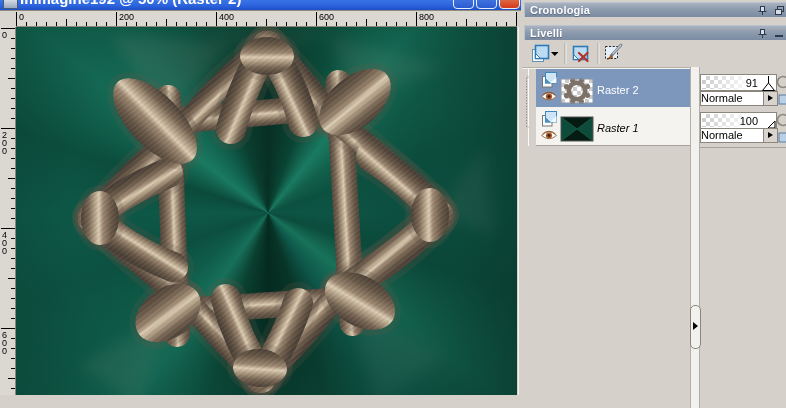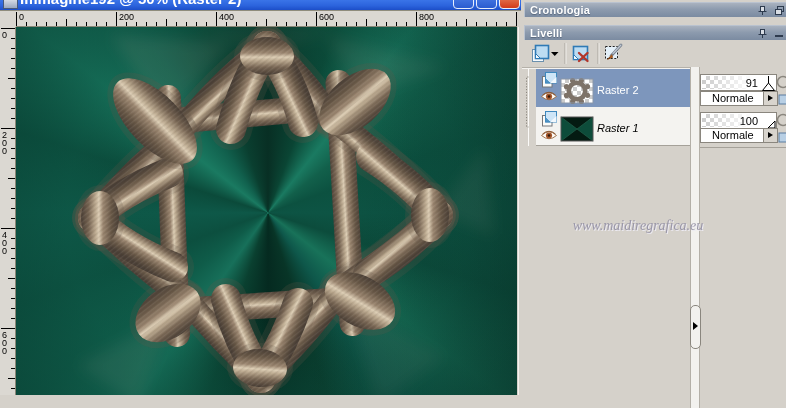--- a/index.html
+++ b/index.html
@@ -35,21 +35,21 @@
   .capic{position:absolute;top:3px;}
   #ltoolbar{left:3px;top:40px;width:262px;height:27px;}
   #rows{left:15px;top:69px;width:154px;height:77px;}
   #row2{position:absolute;left:0;top:0;width:154px;height:38px;background:#7d96bc;}
   #row1{position:absolute;left:0;top:38px;width:154px;height:38px;background:#f4f3f0;}
   #rowsep{position:absolute;left:0;top:76px;width:154px;height:1px;background:#a5a199;}
   #rowridge{left:7px;top:69px;width:1px;height:77px;background:#fbfaf8;}
   .lname{position:absolute;font-size:11px;}
   #rcol{left:177px;top:68px;width:88px;height:80px;}
   .blbox{position:absolute;left:2px;width:76px;height:13px;background:#fff;border:1px solid #8a867e;}
-  .blbox .txt{position:absolute;left:11px;top:0px;font-size:11px;color:#000;}
+  .blbox .txt{position:absolute;left:0;top:0px;font-size:11px;color:#000;}
   .blbox .arr{position:absolute;right:0;top:0;width:13px;height:13px;background:#d8d4cd;border-left:1px solid #8a867e;}
   .blbox .arr:after{content:"";position:absolute;left:4px;top:3px;border-left:5px solid #000;border-top:3.5px solid transparent;border-bottom:3.5px solid transparent;}
   #rcolsep{position:absolute;left:177px;top:147px;width:88px;height:1px;background:#a5a199;}
   #splitter{left:169px;top:67px;width:8px;height:341px;background:#f2f1ee;border-left:1px solid #b3afa7;border-right:1px solid #b3afa7;}
   #pill{position:absolute;left:-1.5px;top:238px;width:9px;height:42px;background:#f2f1ee;border:1px solid #8a867e;border-radius:5px;}
   #pill:after{content:"";position:absolute;left:2px;top:16px;border-left:5px solid #000;border-top:4.5px solid transparent;border-bottom:4.5px solid transparent;}
   #wm1{left:58px;top:198px;width:130px;text-align:center;font-family:"Liberation Serif",serif;font-size:23px;color:#a5a2b2;text-shadow:1px 1px 0 #eceaf2;}
   #wm2{left:24px;top:218px;width:186px;text-align:center;font-family:"Liberation Serif",serif;font-style:italic;font-size:14px;color:#9a97a9;text-shadow:1px 1px 0 #eceaf2;}
   .cutic{position:absolute;}
 </style></head><body>
@@ -818,15 +818,14 @@
 
     <svg class="cutic" style="left:256px;top:74px;" width="9" height="70">
       <circle cx="6" cy="8" r="5.5" fill="none" stroke="#8a867e" stroke-width="1.5"></circle>
       <rect x="2" y="21" width="8" height="9" fill="#b8cfe4" stroke="#5a7da0"></rect>
       <circle cx="6" cy="46" r="5.5" fill="none" stroke="#8a867e" stroke-width="1.5"></circle>
       <rect x="2" y="59" width="8" height="9" fill="#b8cfe4" stroke="#5a7da0"></rect>
     </svg>
     <div id="splitter" class="abs">
         <div id="pill"></div>
       </div>
-    <div id="wm2" class="abs">www.maidiregrafica.eu</div>
   </div>
 </div>
 
 </body></html>

